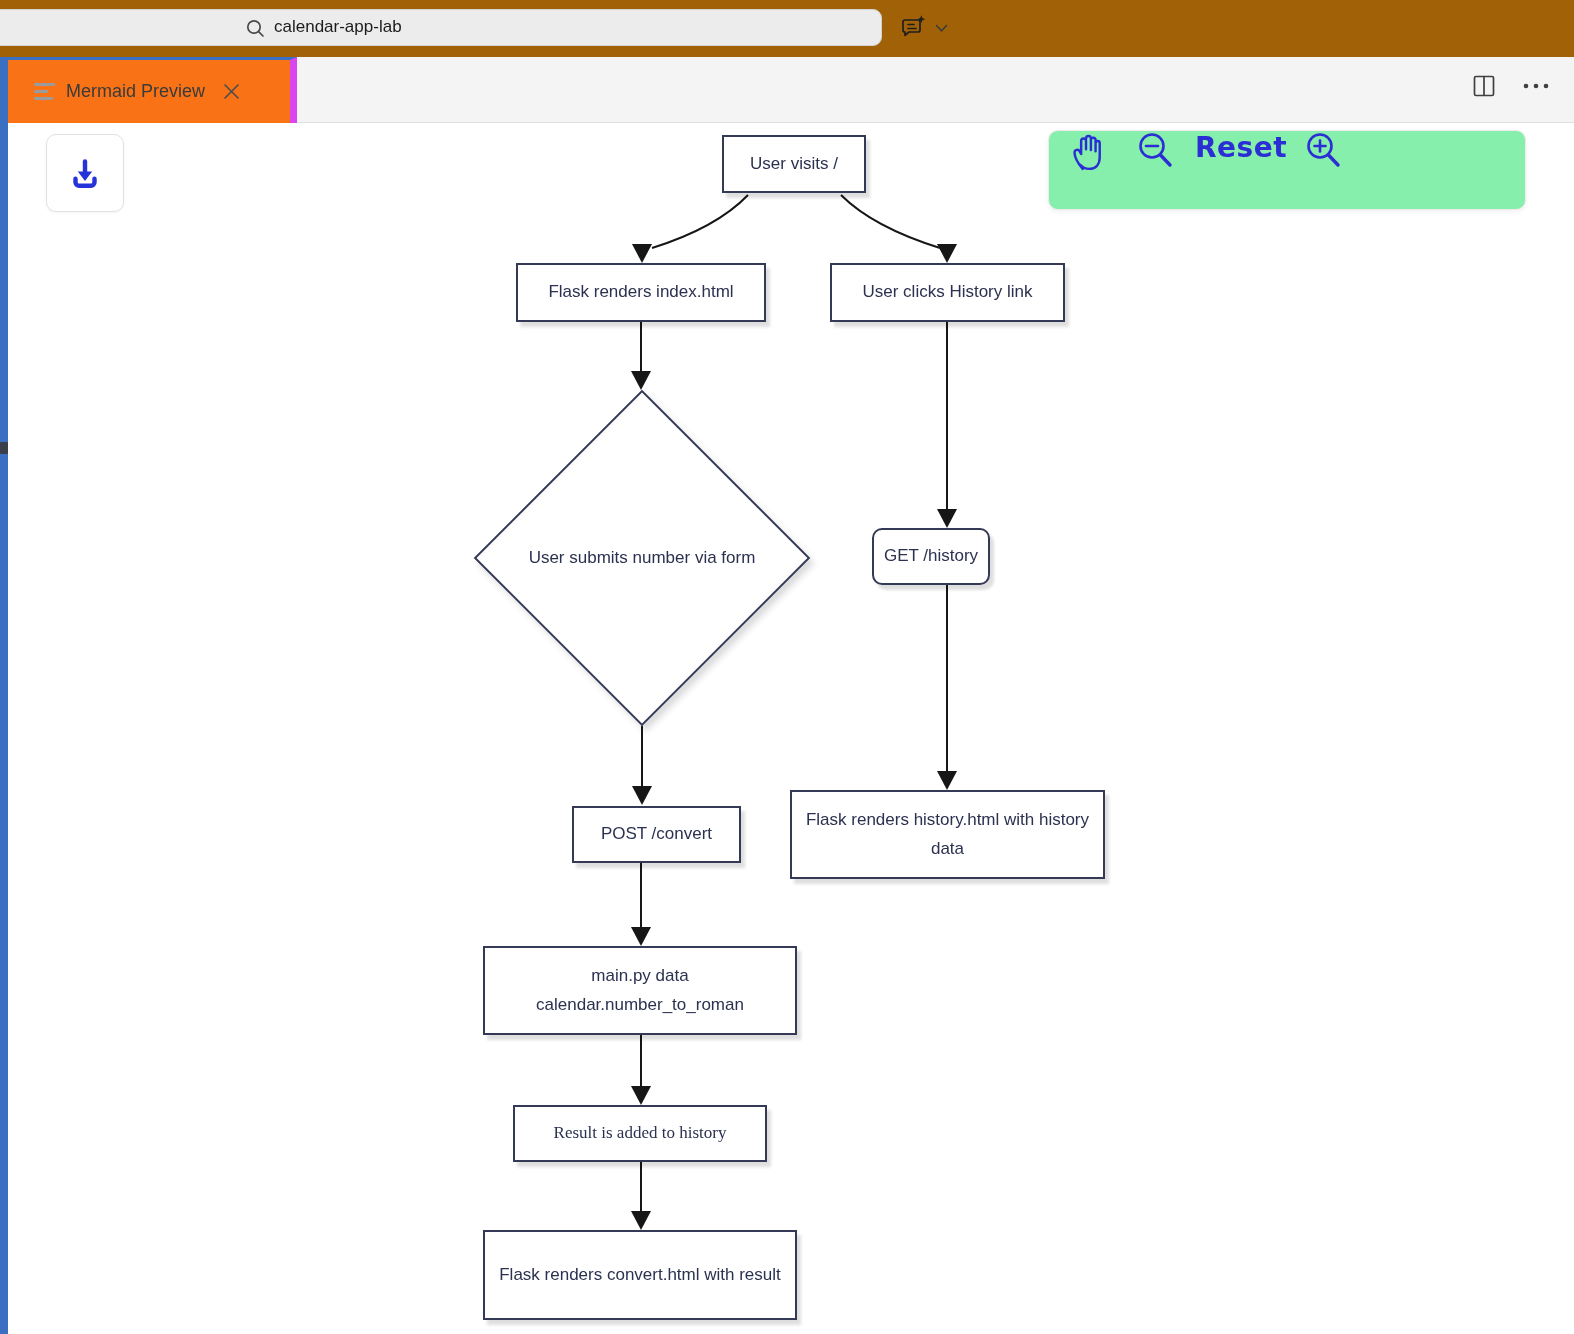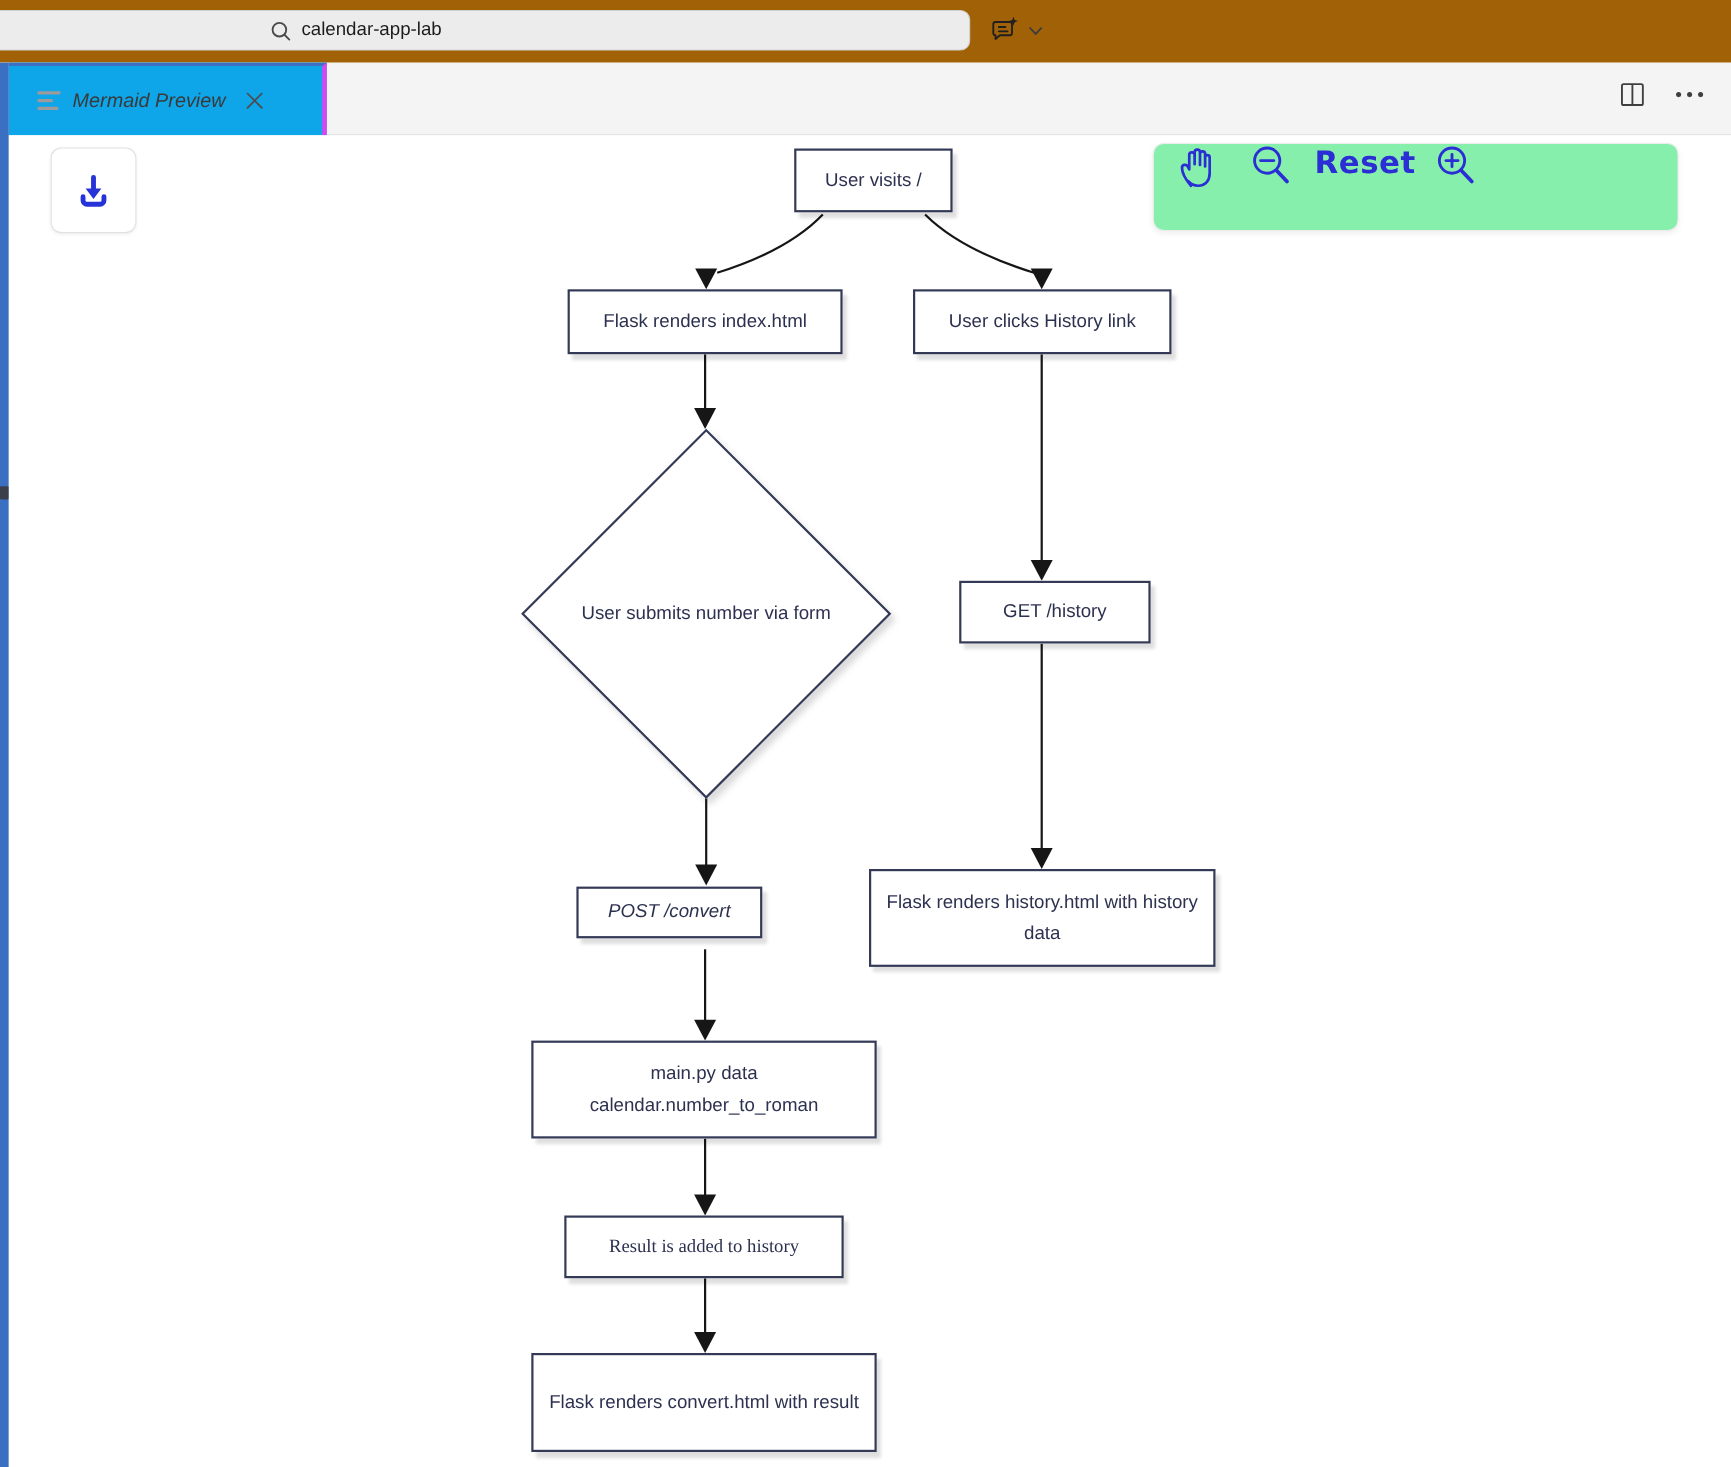--- a/index.html
+++ b/index.html
@@ -11,23 +11,23 @@
   .search-pill { position:absolute; left:-24px; top:9px; width:906px; height:37px;
                  background:#ececec; border:1px solid #d2d2d2; border-radius:9px; }
   .search-icon { position:absolute; left:246px; top:19px; }
   .search-text { position:absolute; left:274px; top:17px; font-size:17px; color:#1c1c1c; }
   .copilot-btn { position:absolute; left:900px; top:12px; width:64px; height:33px;
                  display:flex; align-items:center; gap:7px; border:none; background:transparent; cursor:pointer; }
 
   
   .tabstrip { position:absolute; left:0; top:57px; width:1574px; height:66px; background:#f4f4f4; }
   .tabstrip-border { position:absolute; left:297px; top:122px; width:1277px; height:1px; background:#e0e0e0; }
-  .tab-active { position:absolute; left:8px; top:57px; width:289px; height:66px; background:#0ea5e9;
-                border-top:3px solid #3b70c4; border-right:4px solid #d946ef;
-                display:flex; align-items:center; cursor:pointer;font-style:italic; }
+  .tab-active { position:absolute; left:8px; top:57px; width:289px; height:66px; background:#f97316;
+                border-top:3px solid #3b70c4; border-right:7px solid #d946ef;
+                display:flex; align-items:center; cursor:pointer; }
   .tab-lines { margin-left:26px; width:21px; display:flex; flex-direction:column; gap:4px; }
   .tab-lines i { display:block; height:3px; background:#9b9b9b; border-radius:1px; }
   .tab-lines i:nth-child(1){ width:21px; } .tab-lines i:nth-child(2){ width:14px; } .tab-lines i:nth-child(3){ width:19px; }
   .tab-title { margin-left:11px; font-size:18px; color:#3a3a3a; }
   .tab-close { margin-left:14px; width:24px; height:24px; display:flex; align-items:center; justify-content:center;
                border-radius:4px; cursor:pointer; }
   .editor-actions { position:absolute; right:24px; top:74px; display:flex; align-items:center; gap:26px; }
   .icon-btn { background:transparent; border:none; cursor:pointer; display:flex; align-items:center; }
 
   
@@ -192,23 +192,23 @@
 
 <div class="node" style="left:516px; top:263px; width:250px; height:59px;">Flask renders index.html</div>
 
 <div class="node" style="left:830px; top:263px; width:235px; height:59px;text-align:center;">User clicks History link</div>
 
 <div class="diamond-wrap">
   <div class="diamond-shape"></div>
   <div class="diamond-label">User submits number via form</div>
 </div>
 
-<div class="node" style="left:872px; top:528px; width:174px; height:57px;">GET /history</div>
+<div class="node" style="left:872px; top:528px; width:118px; height:57px;border-radius:10px;">GET /history</div>
 
 <div class="node" style="left:790px; top:790px; width:315px; height:89px;">Flask renders history.html with history data</div>
 
-<div class="node" style="left:524px; top:806px; width:169px; height:47px;font-style:italic;">POST /convert</div>
+<div class="node" style="left:572px; top:806px; width:169px; height:57px;">POST /convert</div>
 
 <div class="node" style="left:483px; top:946px; width:314px; height:89px;">main.py data calendar.number_to_roman</div>
 
 <div class="node" style="left:513px; top:1105px; width:254px; height:57px;font-family:Liberation Serif, serif;">Result is added to history</div>
 
 <div class="node" style="left:483px; top:1230px; width:314px; height:90px;">Flask renders convert.html with result</div>
 
 </body></html>

